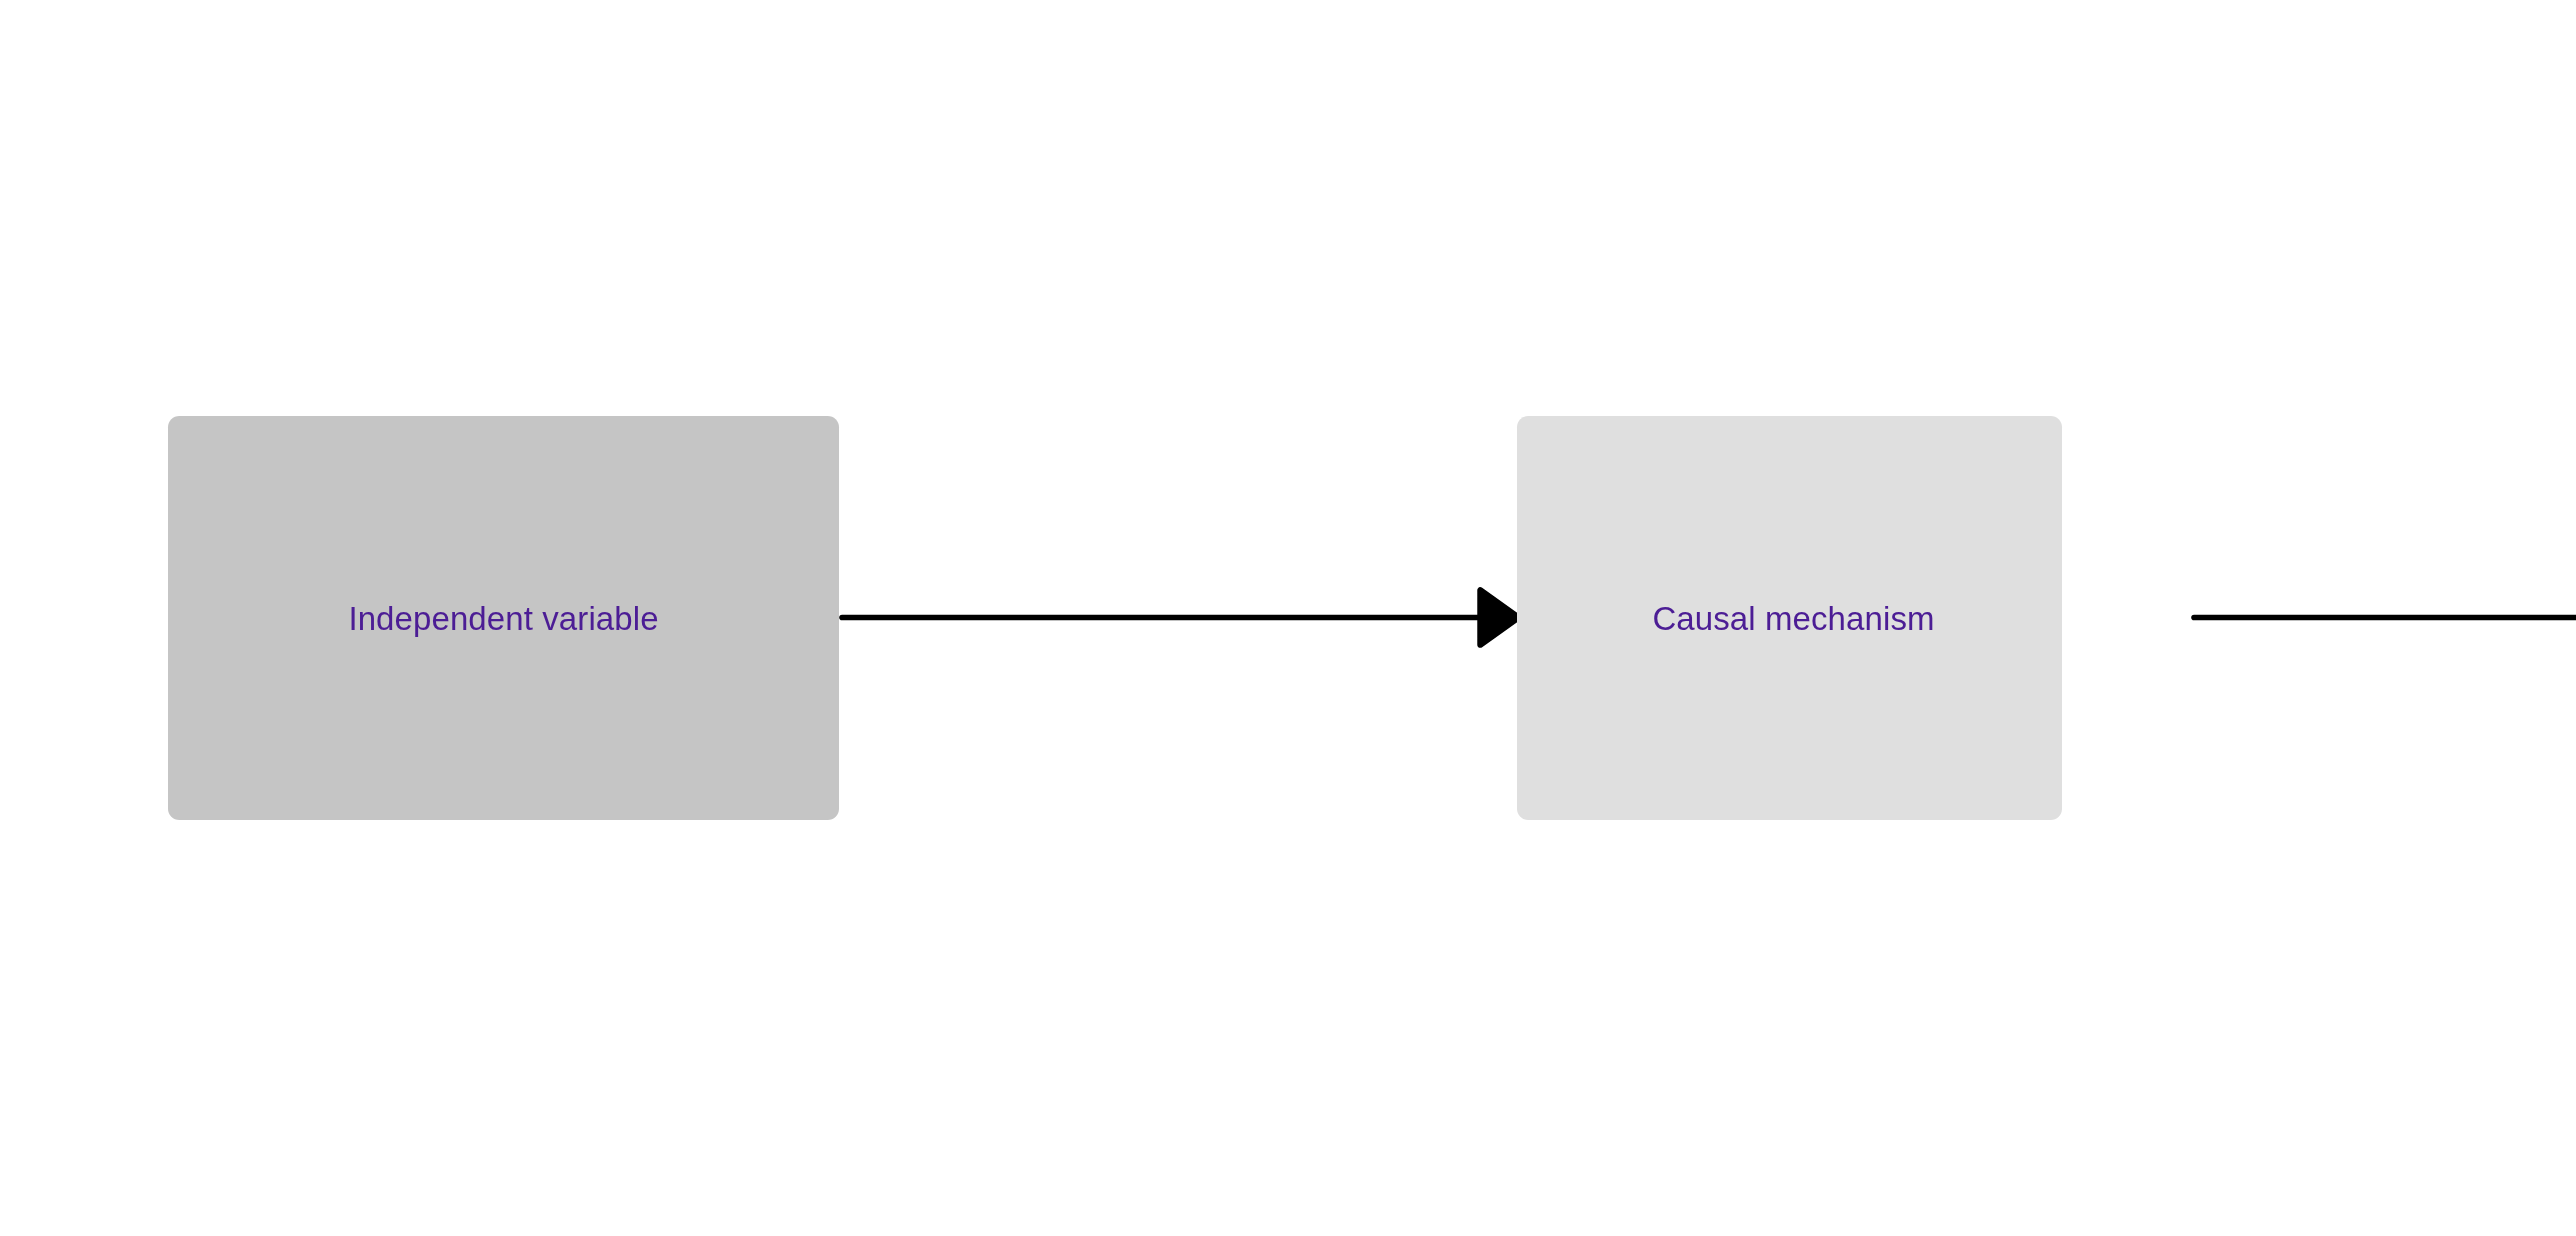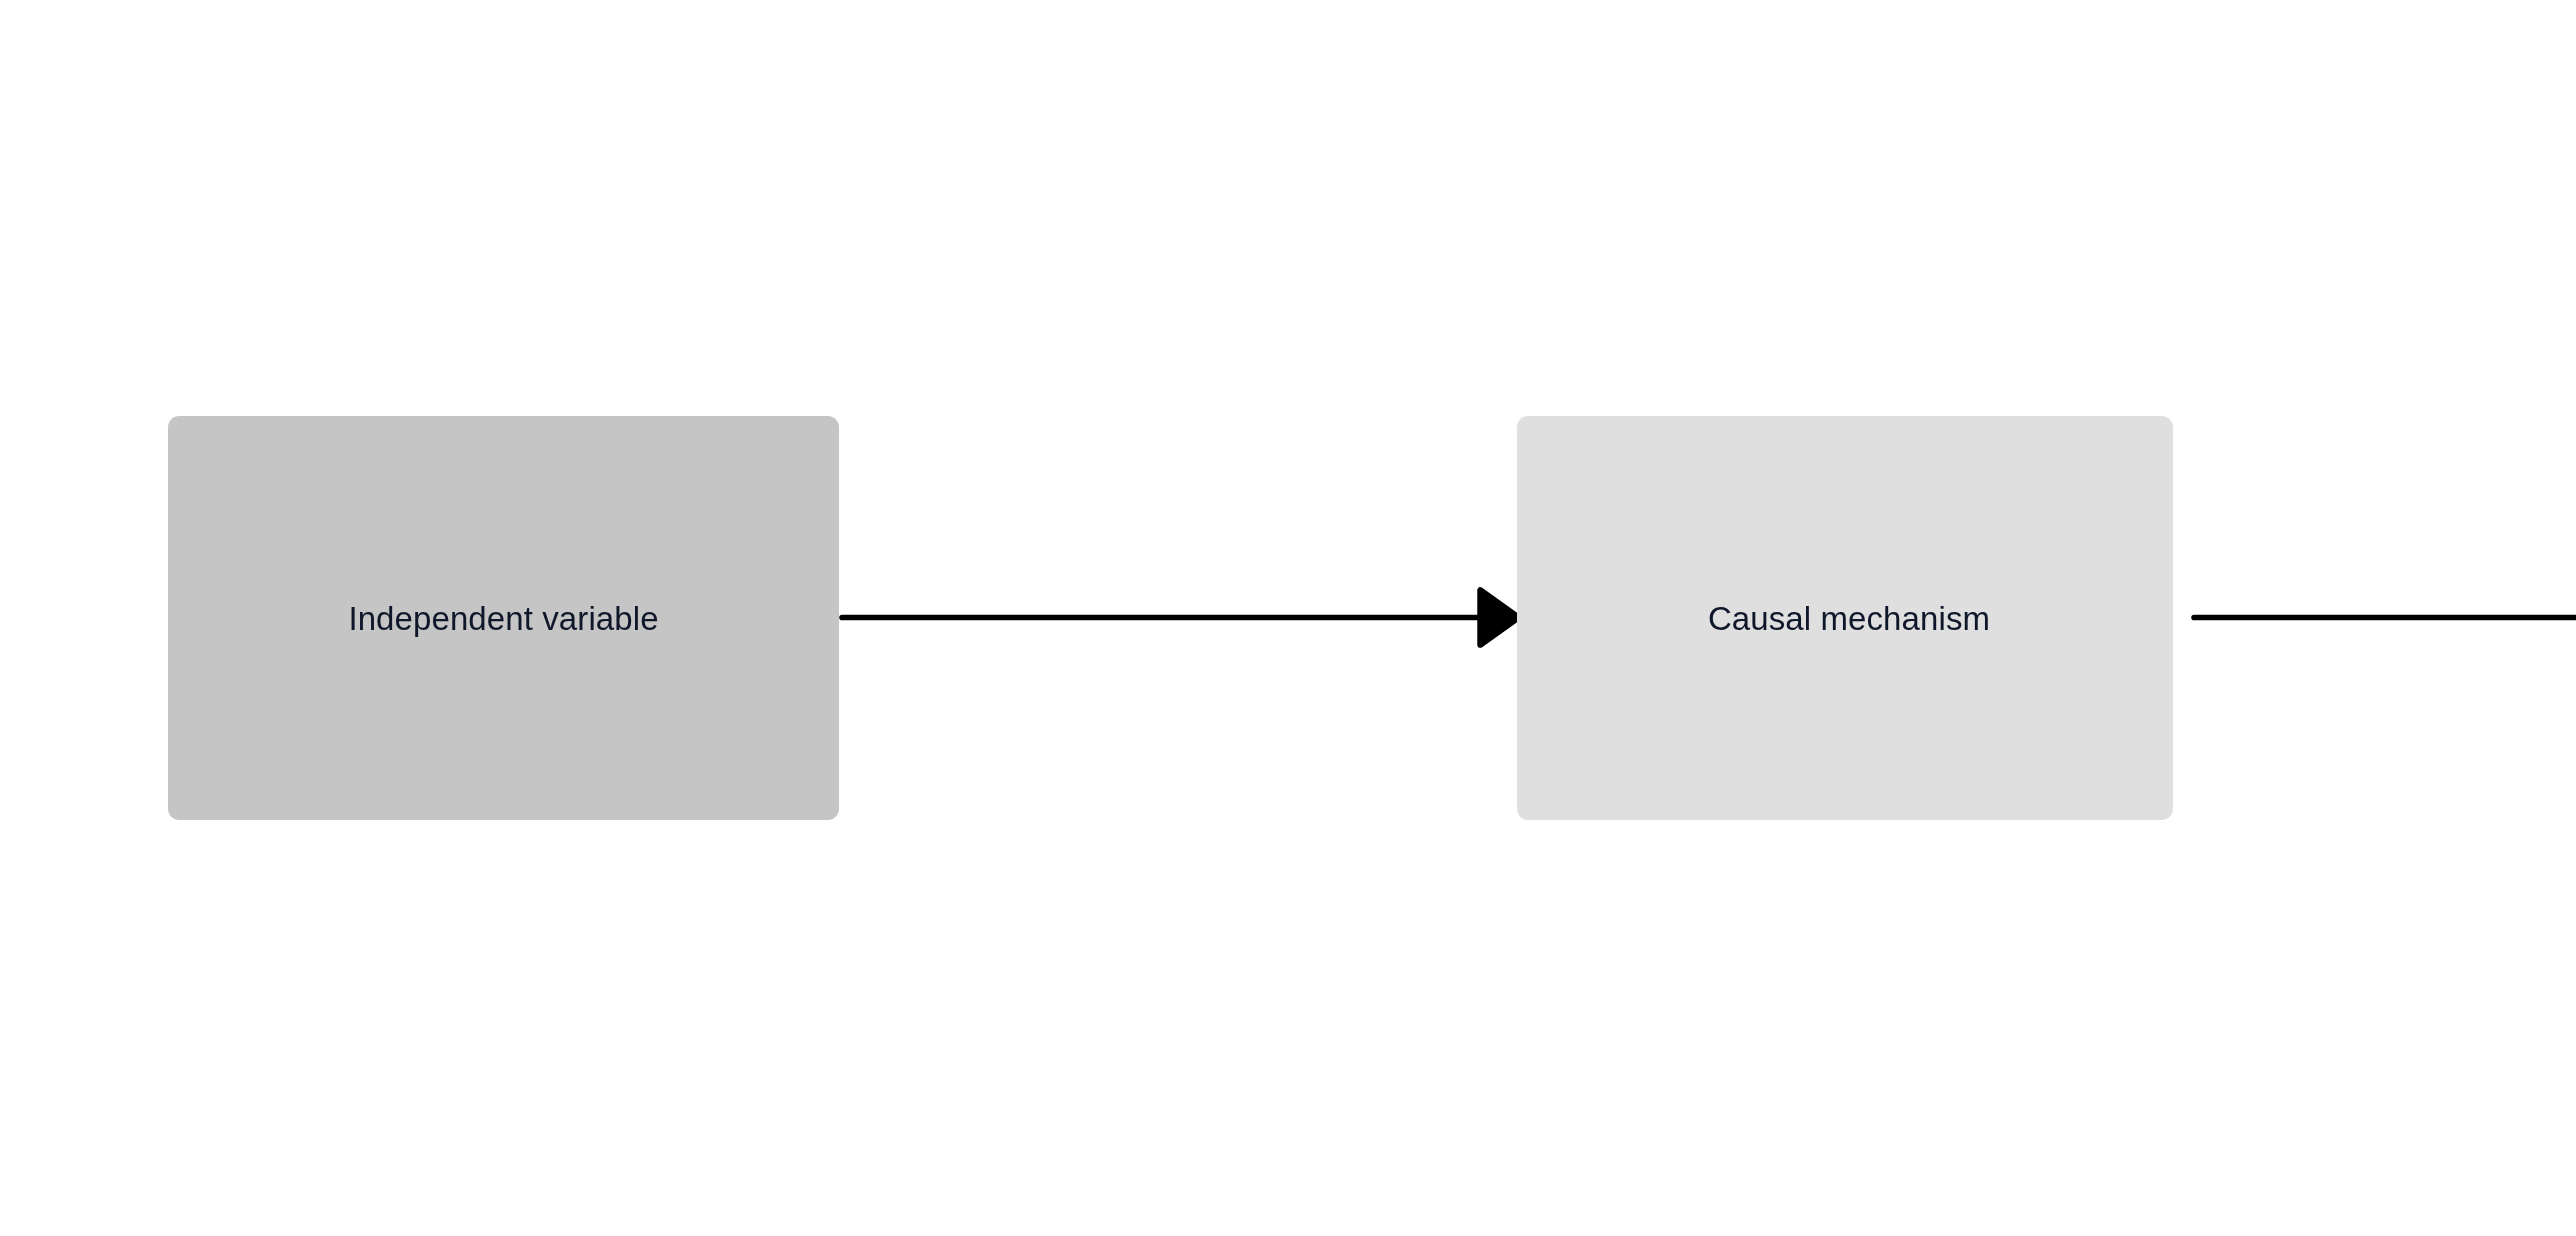--- a/index.html
+++ b/index.html
@@ -30,34 +30,34 @@
     border-radius: 11.3px;
     display: flex;
     align-items: center;
     justify-content: center;
     box-sizing: border-box;
   }
   .node-label {
     font-family: "Liberation Sans", sans-serif;
     font-size: 33px;
     font-weight: 400;
-    color: #0f172a;
+    color: #4c1d95;
     line-height: 1;
     white-space: nowrap;
     letter-spacing: 0.1px;
   }
 
   #node-independent-variable {
     left: 168px;
     width: 671px;
     background: #c5c5c5;
   }
   #node-causal-mechanism {
     left: 1517px;
-    width: 656px;
+    width: 545px;
     background: #dfdfdf;
     padding-left: 8px;
   }
 
   
   .edge {
     position: absolute;
     top: 582px;
     height: 72px;
     overflow: visible;

